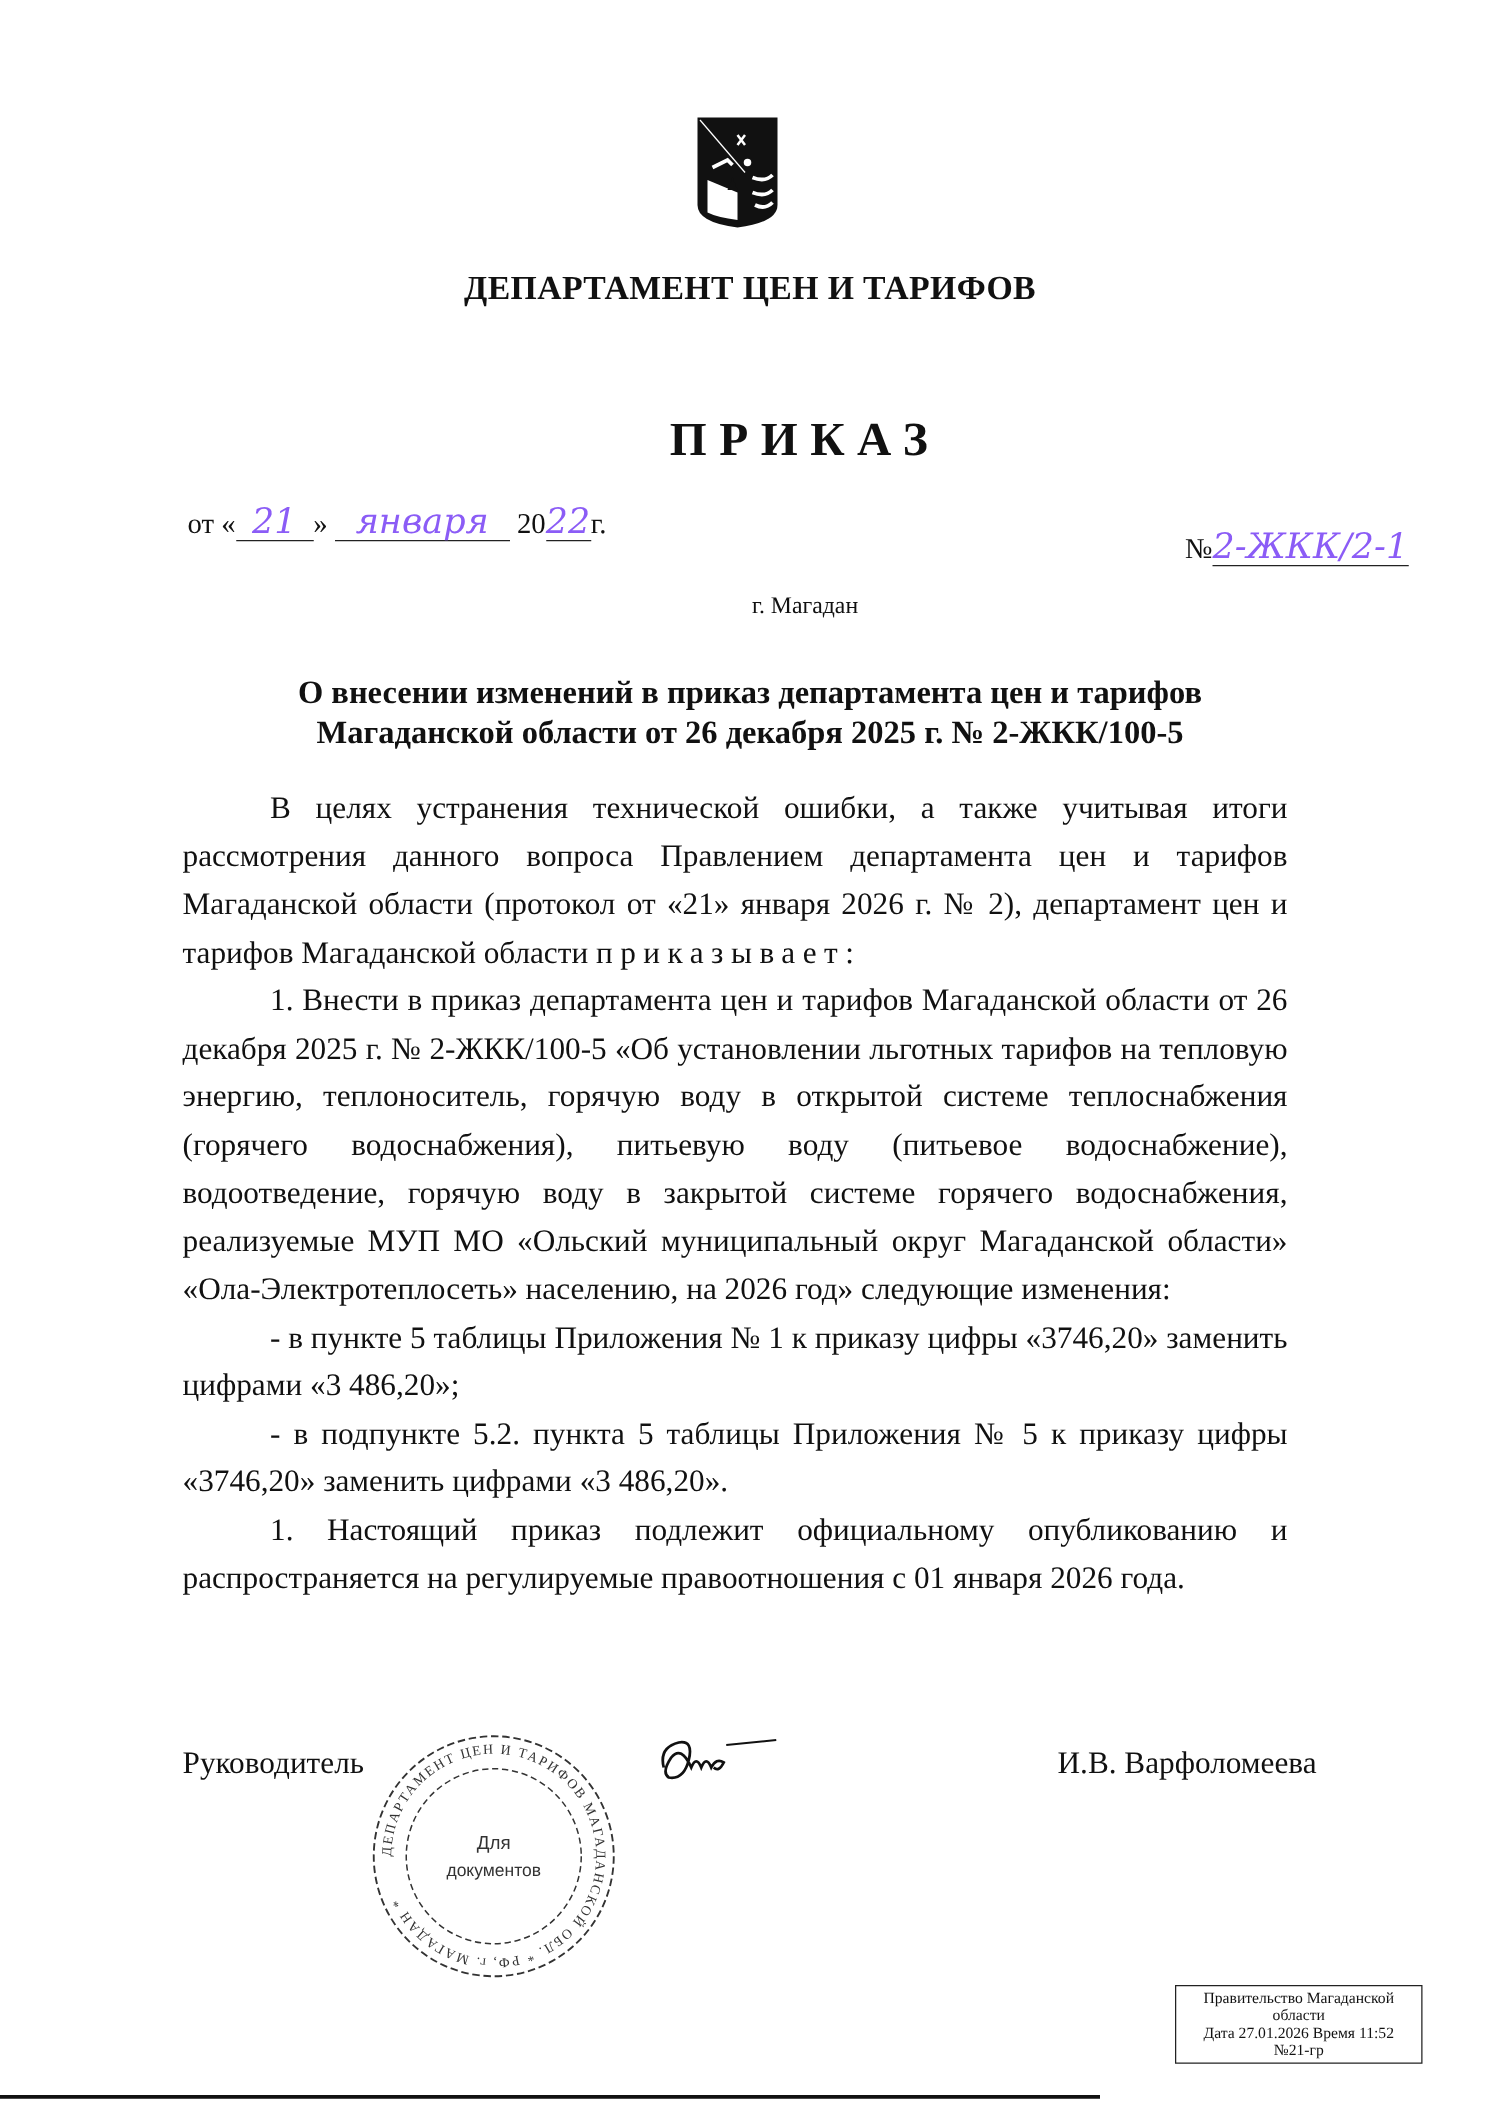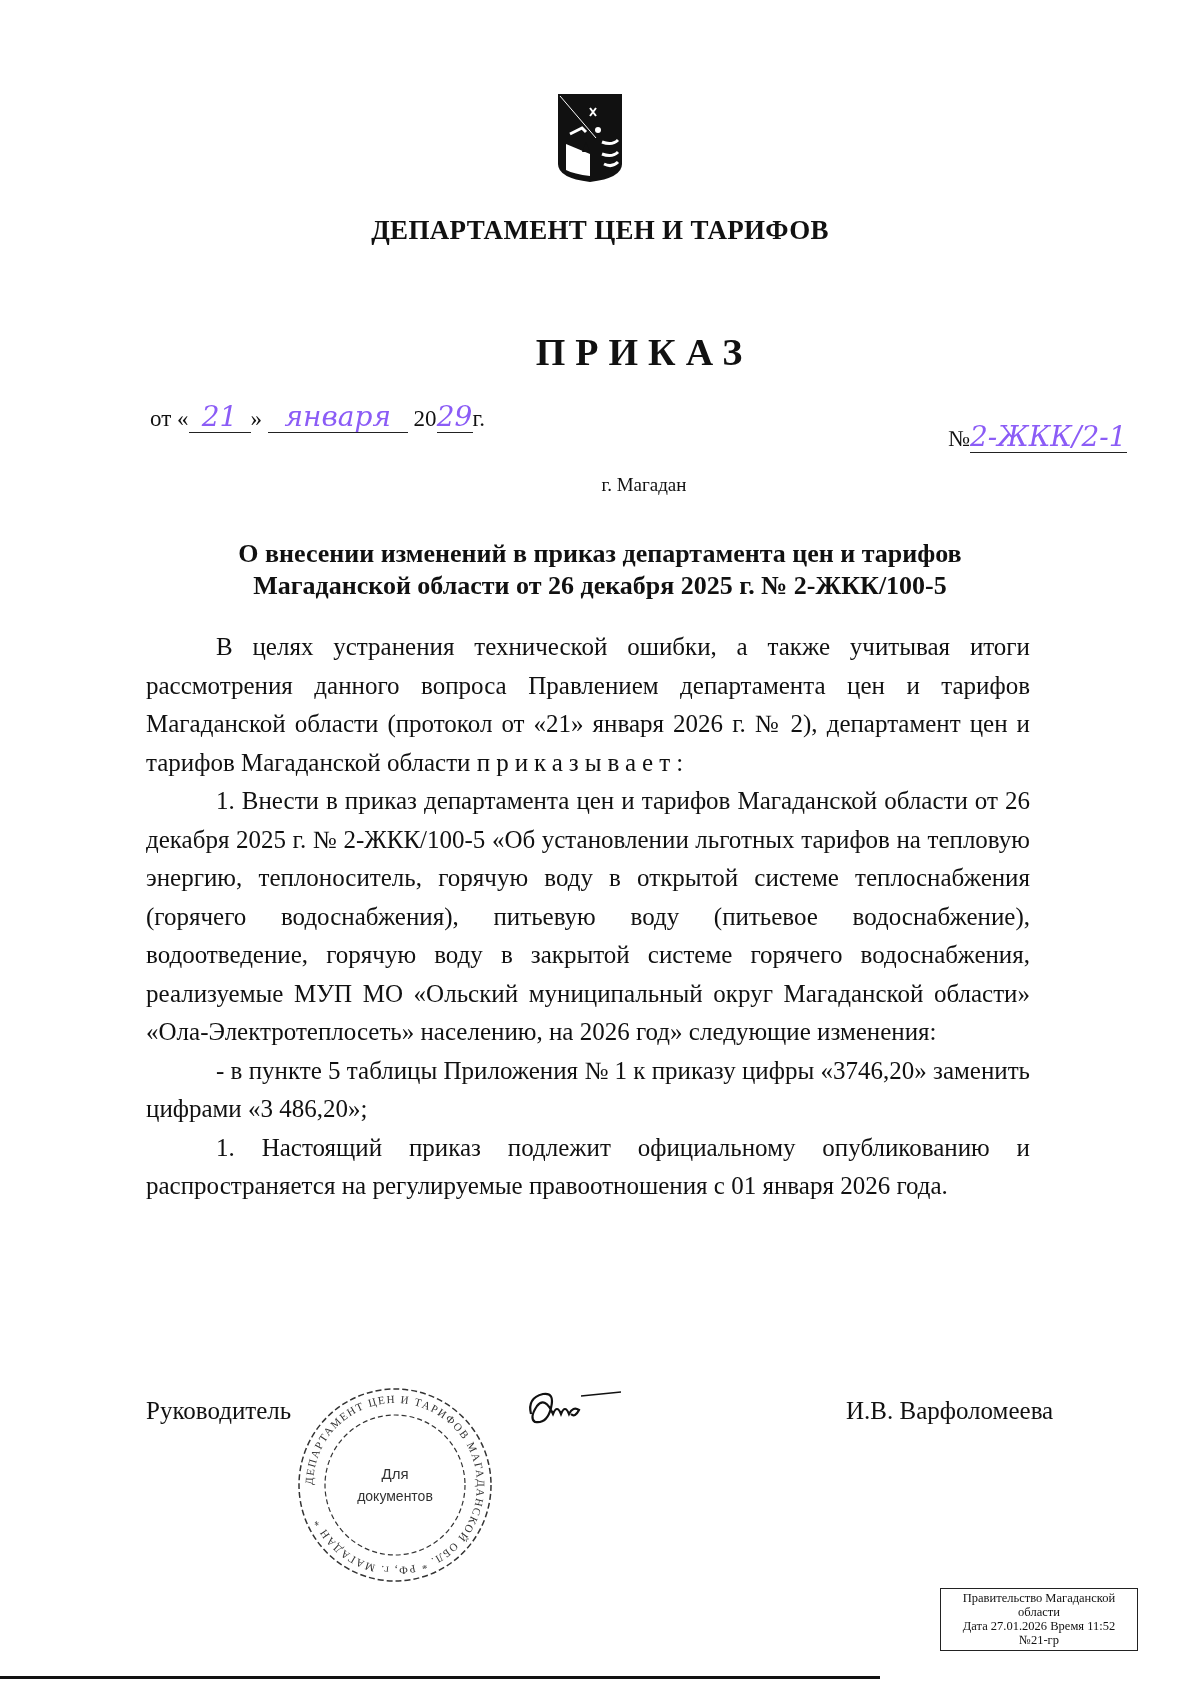--- a/index.html
+++ b/index.html
@@ -64,38 +64,39 @@
 
 <div class="abs dept">
   <div>ДЕПАРТАМЕНТ ЦЕН И ТАРИФОВ</div>
 </div>
 
 <div class="abs prikaz">ПРИКАЗ</div>
 
 <div class="abs dateline">
   <span>от «</span><span class="ul hand" style="width:62px">21</span><span>»</span>
   <span class="ul hand" style="width:140px">января</span>
-  <span>20</span><span class="ul hand" style="width:36px">29</span><span>г.</span>
+  <span>20</span><span class="ul hand" style="width:36px">22</span><span>г.</span>
 </div>
 
 <div class="abs numline">
   <span>№</span><span class="ul hand" style="min-width:130px">2-ЖКК/2-1</span>
 </div>
 
 <div class="abs city">г. Магадан</div>
 
 <div class="abs subject">
   <div>О внесении изменений в приказ департамента цен и тарифов</div>
   <div>Магаданской области от 26 декабря 2025 г. № 2-ЖКК/100-5</div>
 </div>
 
 <div class="abs body">
   <p><span>В целях устранения технической ошибки, а также учитывая итоги рассмотрения данного вопроса Правлением департамента цен и тарифов Магаданской области (протокол от «21» января 2026 г. № 2), департамент цен и тарифов Магаданской области </span><span class="spaced">приказывает:</span></p>
   <p>1. Внести в приказ департамента цен и тарифов Магаданской области от 26 декабря 2025 г. № 2-ЖКК/100-5 «Об установлении льготных тарифов на тепловую энергию, теплоноситель, горячую воду в открытой системе теплоснабжения (горячего водоснабжения), питьевую воду (питьевое водоснабжение), водоотведение, горячую воду в закрытой системе горячего водоснабжения, реализуемые МУП МО «Ольский муниципальный округ Магаданской области» «Ола-Электротеплосеть» населению, на 2026 год» следующие изменения:</p>
   <p>- в пункте 5 таблицы Приложения № 1 к приказу цифры «3746,20» заменить цифрами «3 486,20»;</p>
+  <p>- в подпункте 5.2. пункта 5 таблицы Приложения № 5 к приказу цифры «3746,20» заменить цифрами «3 486,20».</p>
   <p>1. Настоящий приказ подлежит официальному опубликованию и распространяется на регулируемые правоотношения с 01 января 2026 года.</p>
 </div>
 
 <div class="abs sign-left">Руководитель</div>
 
 <div class="abs stamp">
   <svg width="200" height="200" viewBox="0 0 200 200">
     <circle cx="100" cy="100" r="96" fill="none" stroke="#333" stroke-width="1.5" stroke-dasharray="6 3"></circle>
     <circle cx="100" cy="100" r="70" fill="none" stroke="#333" stroke-width="1.2" stroke-dasharray="5 3"></circle>
     <defs>

